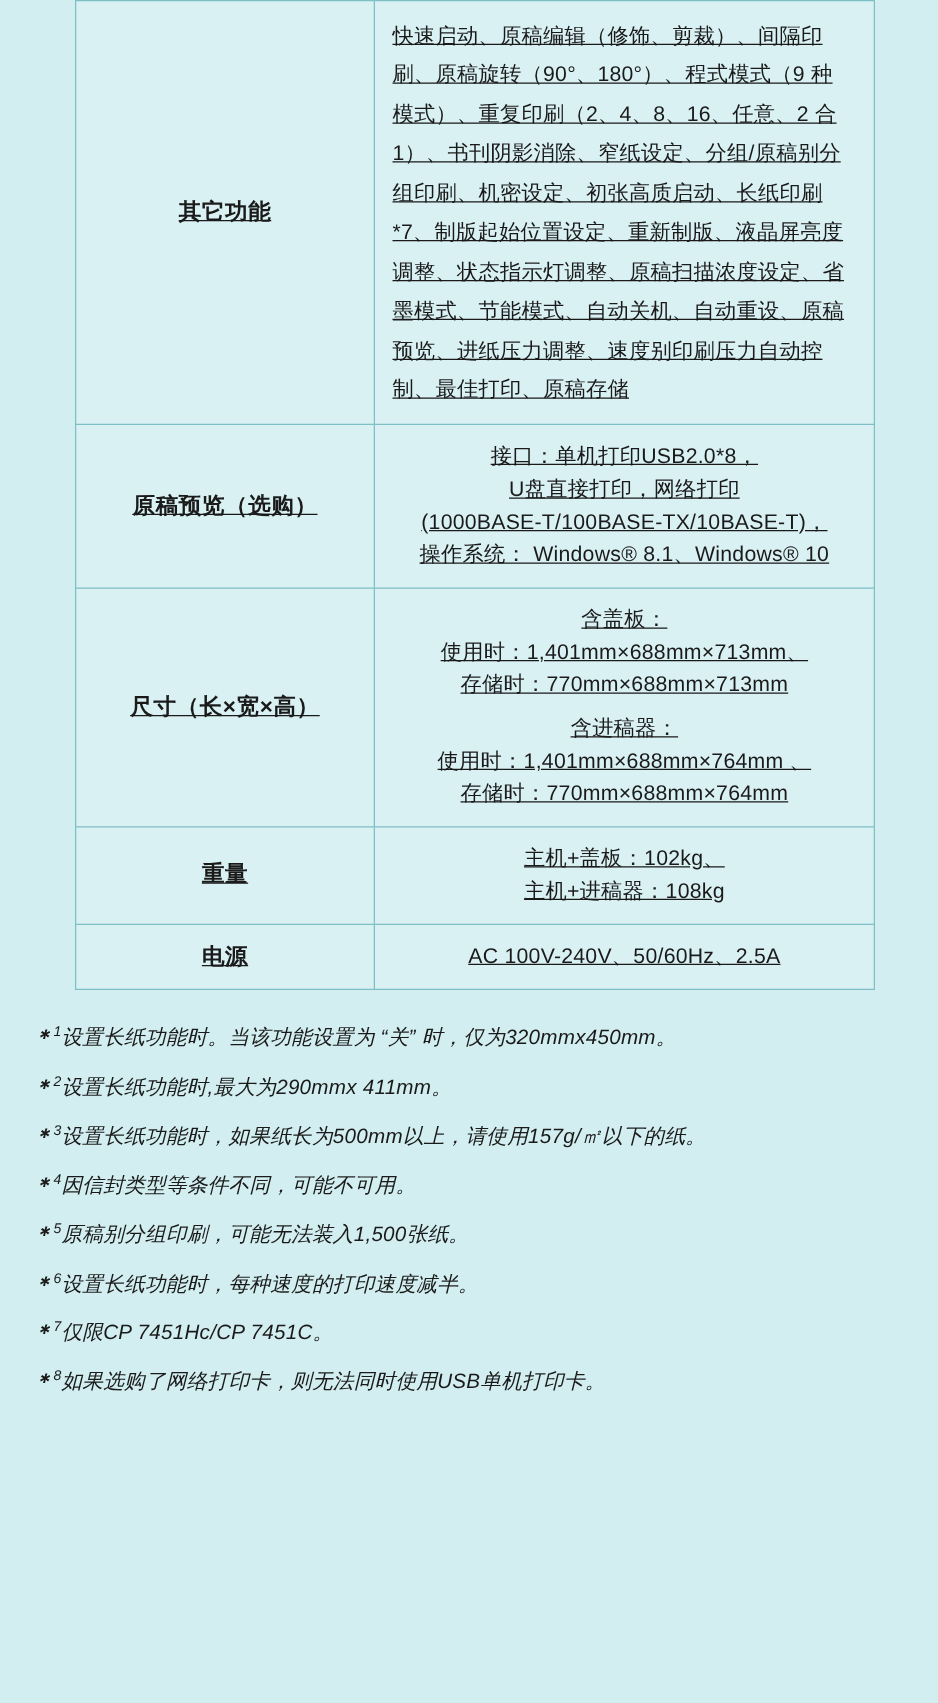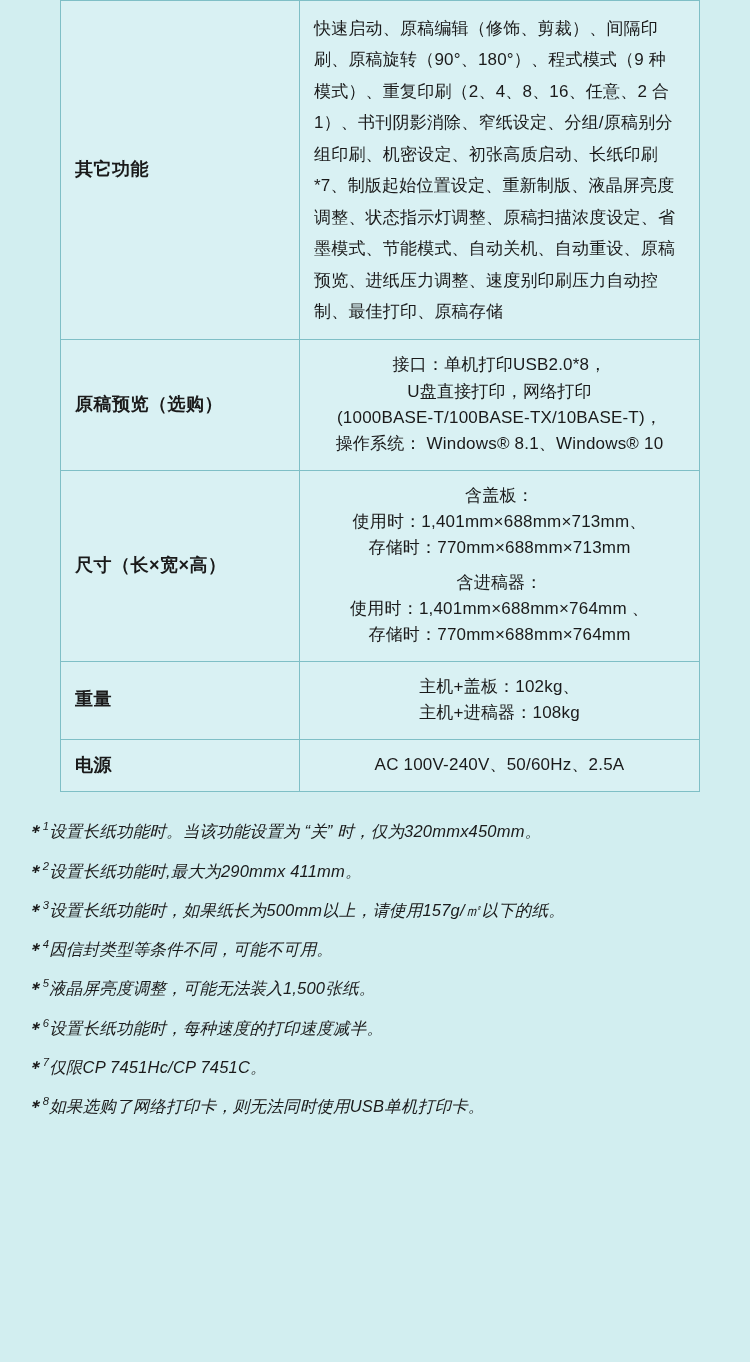--- a/index.html
+++ b/index.html
@@ -28,25 +28,26 @@
   }
   .spec-table tr {
     background: #d9f1f3;
   }
   .spec-table td {
     border: 1px solid #7fbfc6;
     vertical-align: middle;
     padding: 12px 14px;
     font-size: 17px;
     line-height: 1.55;
+    text-decoration: underline;
   }
   .spec-table td.label {
     width: 210px;
     font-weight: bold;
-    text-align: left;
+    text-align: center;
     font-size: 18px;
     letter-spacing: 0.5px;
   }
   .spec-table td.value {
     text-align: left;
     letter-spacing: 0.2px;
   }
   .value .line {
     white-space: normal;
     text-align: center;
@@ -140,21 +141,21 @@
     <div class="note">
       <span class="star">＊</span><sup>2</sup><span>设置长纸功能时,最大为290mmx 411mm。</span>
     </div>
     <div class="note">
       <span class="star">＊</span><sup>3</sup><span>设置长纸功能时，如果纸长为500mm以上，请使用157g/㎡以下的纸。</span>
     </div>
     <div class="note">
       <span class="star">＊</span><sup>4</sup><span>因信封类型等条件不同，可能不可用。</span>
     </div>
     <div class="note">
-      <span class="star">＊</span><sup>5</sup><span>液晶屏亮度调整，可能无法装入1,500张纸。</span>
+      <span class="star">＊</span><sup>5</sup><span>原稿别分组印刷，可能无法装入1,500张纸。</span>
     </div>
     <div class="note">
       <span class="star">＊</span><sup>6</sup><span>设置长纸功能时，每种速度的打印速度减半。</span>
     </div>
     <div class="note">
       <span class="star">＊</span><sup>7</sup><span>仅限CP 7451Hc/CP 7451C。</span>
     </div>
     <div class="note">
       <span class="star">＊</span><sup>8</sup><span>如果选购了网络打印卡，则无法同时使用USB单机打印卡。</span>
     </div>

